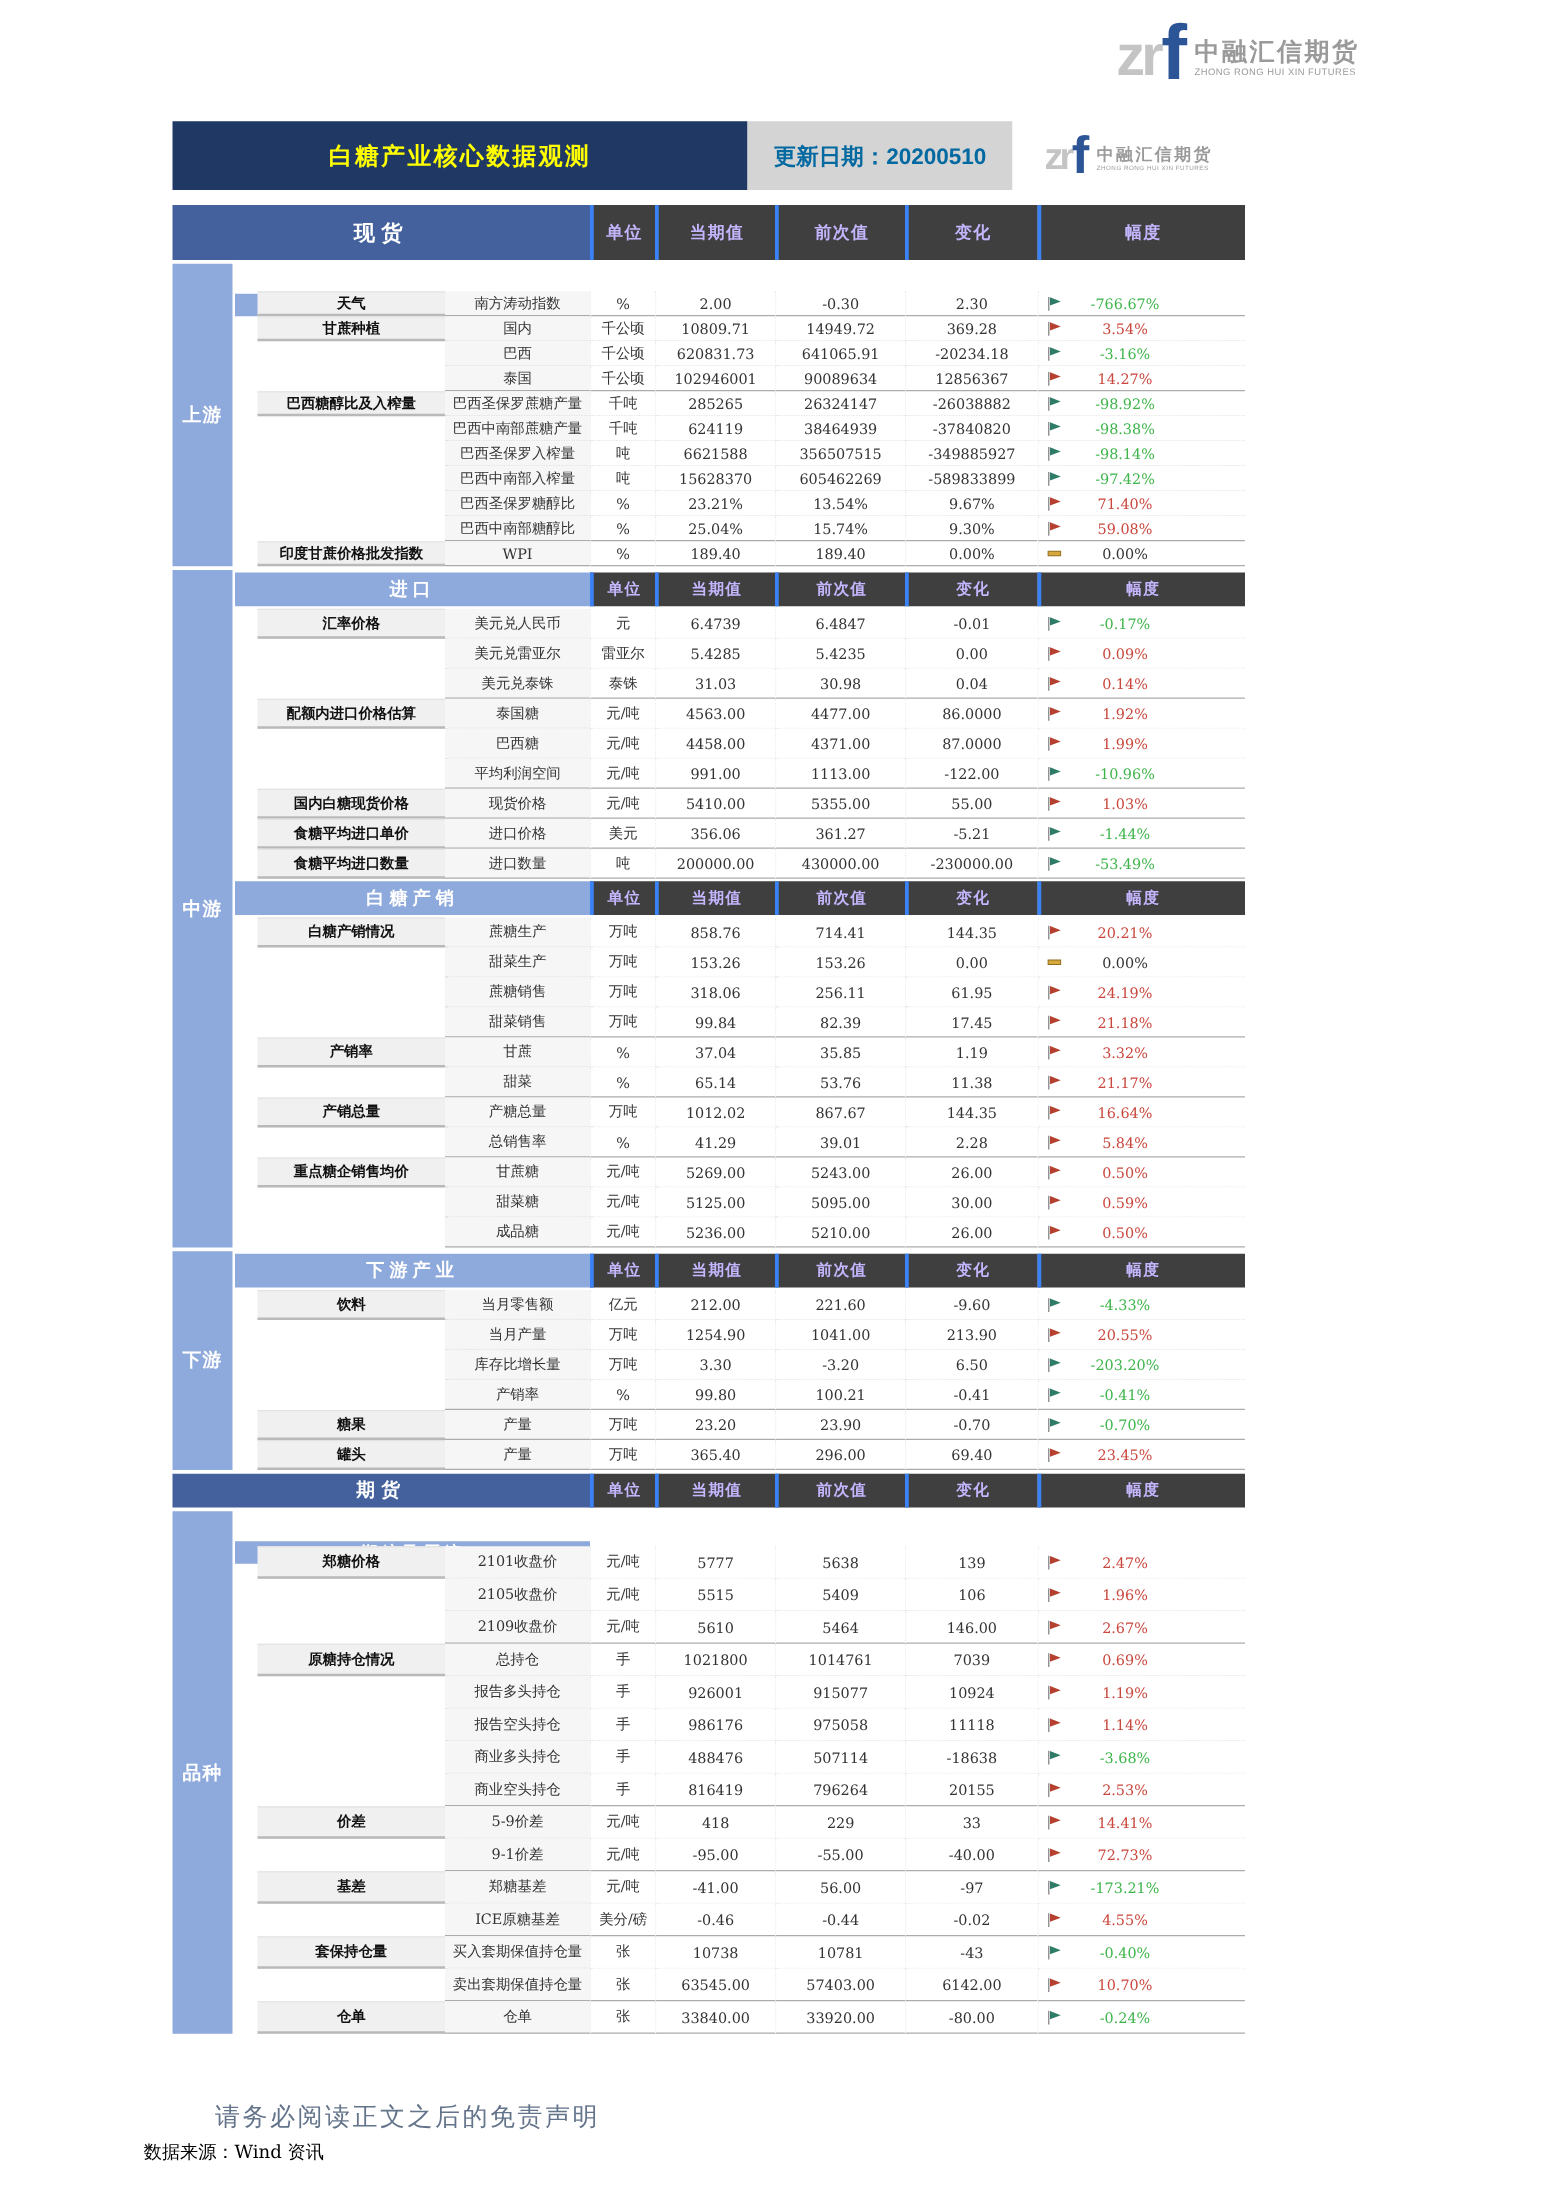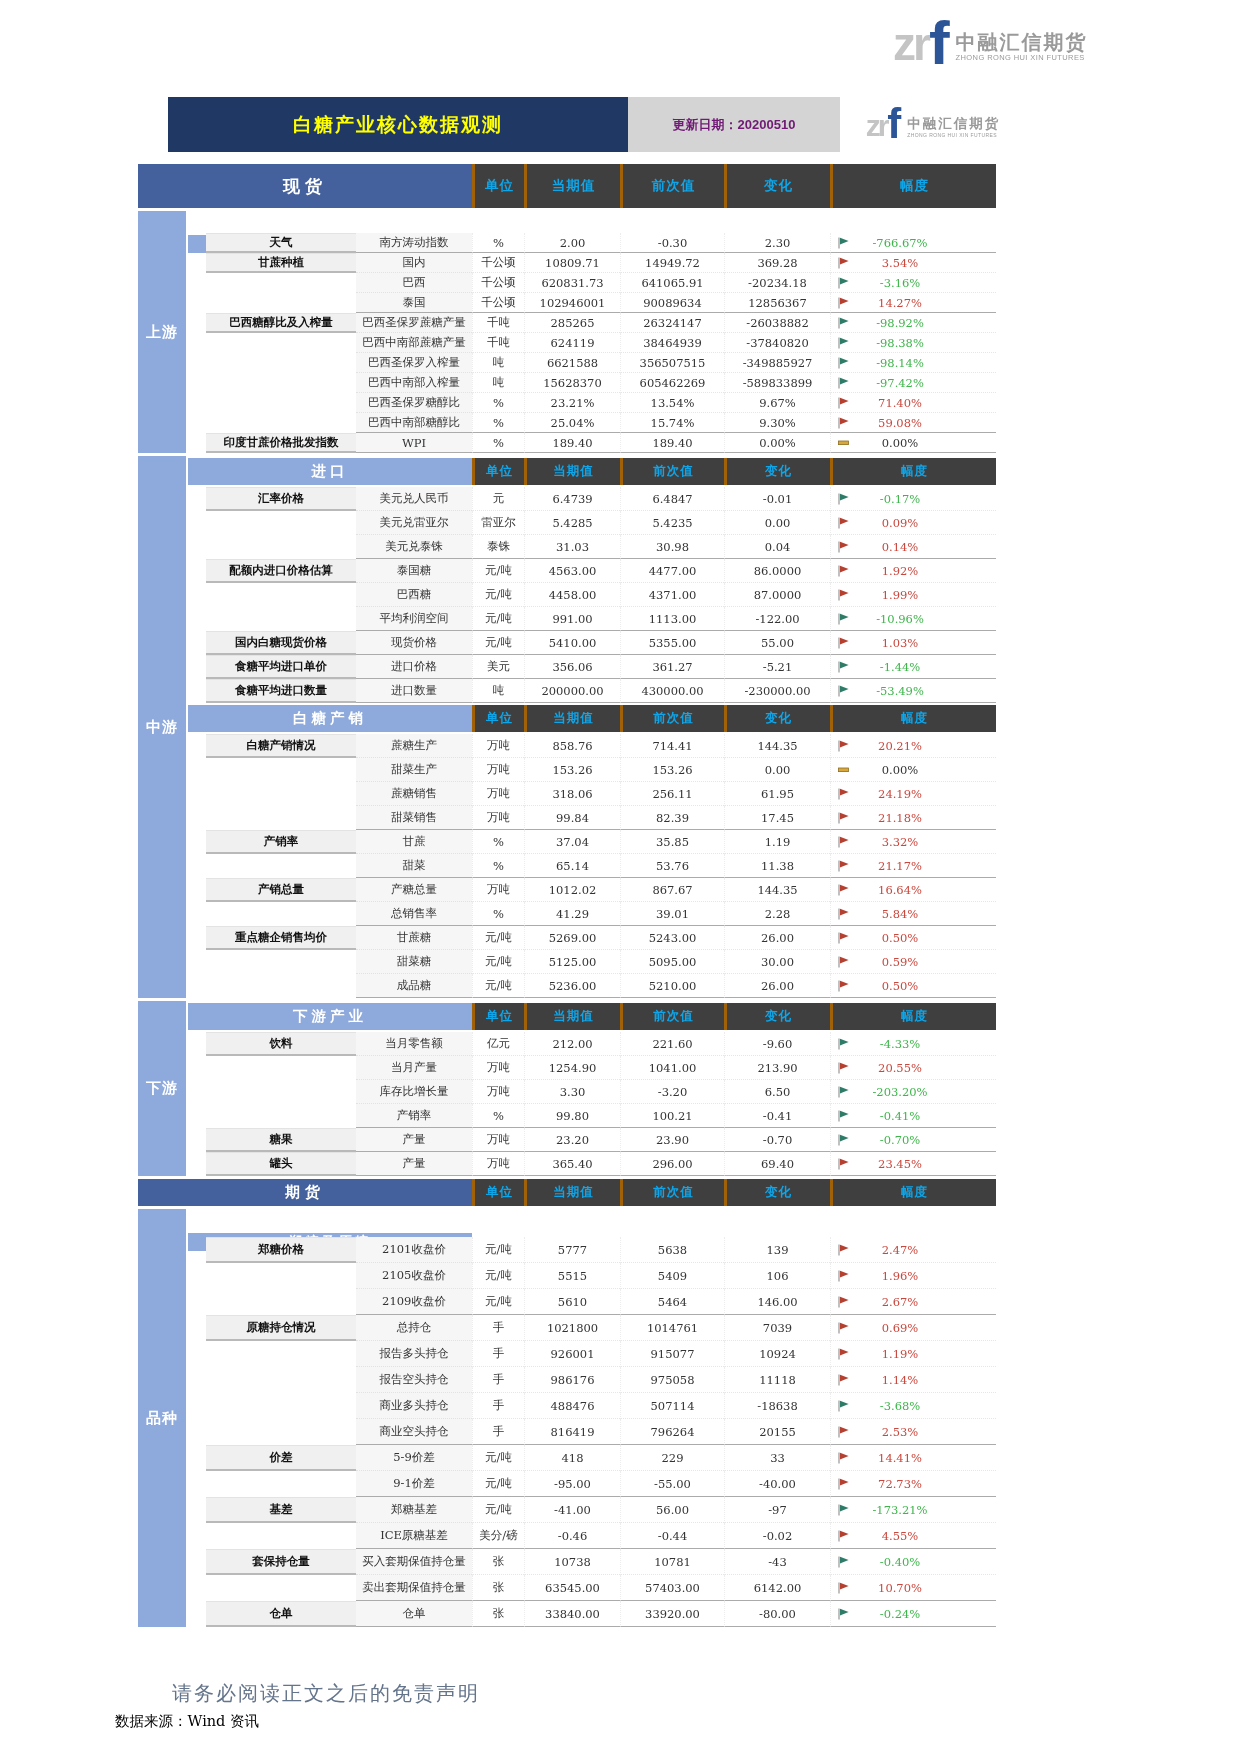--- a/index.html
+++ b/index.html
@@ -21,34 +21,34 @@
   .logo.lg .lf{font-size:62px;}
   .logo.lg .cn{font-size:20px;}
   .logo.lg .en{font-size:7.5px;}
   .logo.sm .lz{font-size:30px;}
   .logo.sm .lf{font-size:42px;}
   .logo.sm .cn{font-size:13.5px;}
   .logo.sm .en{font-size:5px;}
   .brand-top{position:absolute;left:893px;top:24px;}
   
   .table-wrap{position:absolute;left:138px;top:97px;width:858px;}
-  .title-bar{display:grid;grid-template-columns:460px 212px 186px;height:55px;margin-left:30px;}
+  .title-bar{display:grid;grid-template-columns:460px 212px 186px;height:55px;}
   .title-navy{background:var(--navy);color:var(--title-yellow);font-size:19px;font-weight:bold;
     display:flex;align-items:center;justify-content:center;letter-spacing:2px;}
-  .title-date{background:#D4D4D4;color:#701a75;font-weight:bold;font-size:13px;
+  .title-date{background:#D4D4D4;color:#0369a1;font-weight:bold;font-size:18px;
     display:flex;align-items:center;justify-content:center;}
   .title-logo{background:#fff;display:flex;align-items:center;justify-content:center;}
   
   .ghdr{display:grid;grid-template-columns:334px 52px 96px 104px 106px 166px;height:27px;margin-top:3px;}
   .ghdr.tall{height:44px;margin-top:12px;}
   .ghdr-label{background:var(--header-blue);color:#fff;font-weight:bold;font-size:15px;
     display:flex;align-items:center;justify-content:center;letter-spacing:5px;}
   .ghdr.tall .ghdr-label{font-size:17px;}
-  .hcell{background:var(--dark-gray);color:#0ea5e9;font-weight:bold;font-size:12.5px;
-    display:flex;align-items:center;justify-content:center;border-left:3px solid #a16207;
+  .hcell{background:var(--dark-gray);color:#c4b5fd;font-weight:bold;font-size:12.5px;
+    display:flex;align-items:center;justify-content:center;border-left:3px solid #3b82f6;
     letter-spacing:1px;box-sizing:border-box;}
   .ghdr.tall .hcell{font-size:13.5px;}
   
   .band{display:flex;margin-top:3px;}
   .side{width:48px;background:var(--light-blue);color:#fff;font-weight:bold;font-size:15px;
     display:flex;align-items:center;justify-content:center;letter-spacing:1px;}
   .content{width:810px;}
   .row{display:grid;grid-template-columns:20px 150px 116px 52px 96px 104px 106px 166px;height:24px;}
   .band.compact .row{height:20px;}
   .band.roomy .row{height:26px;}

